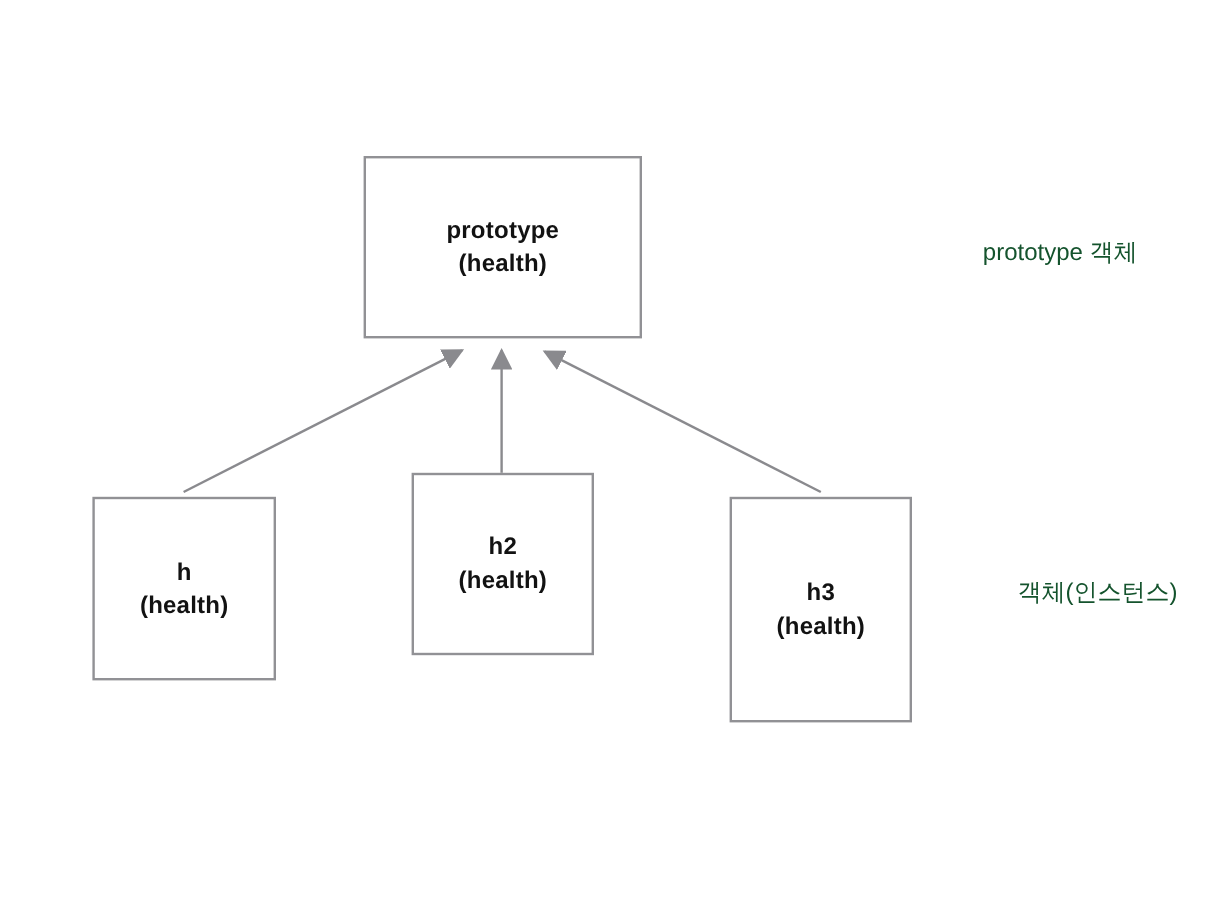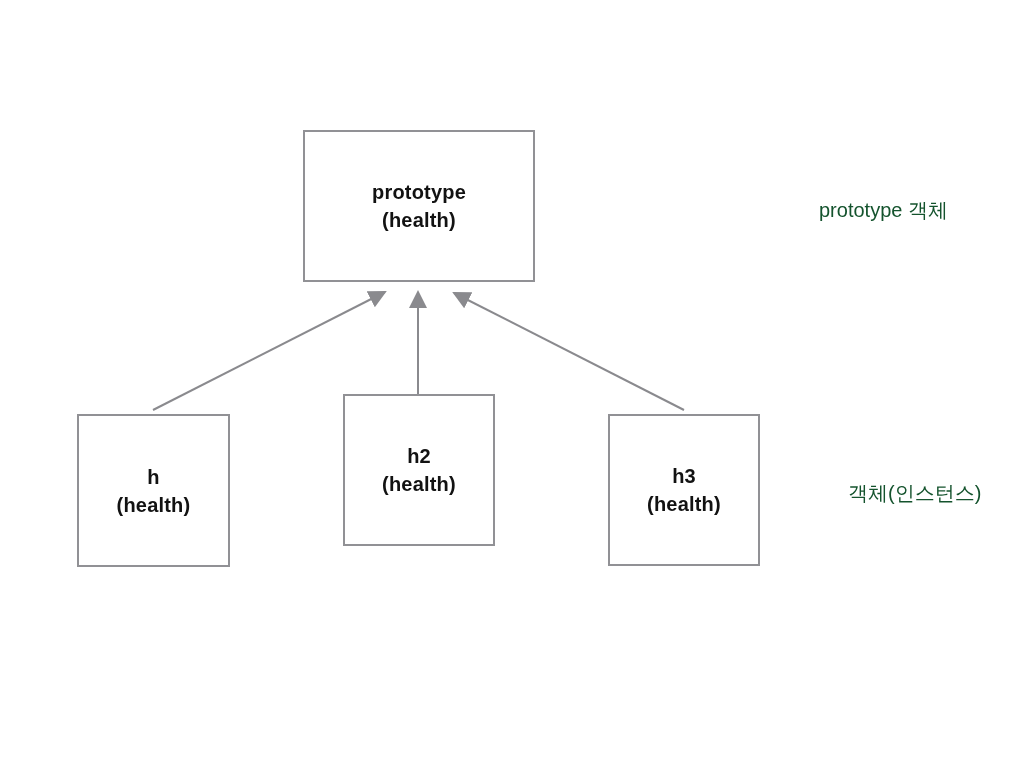--- a/index.html
+++ b/index.html
@@ -43,21 +43,21 @@
   #node-h {
     left: 77px; top: 414px;
     width: 153px; height: 153px;
   }
   #node-h2 {
     left: 343px; top: 394px;
     width: 152px; height: 152px;
   }
   #node-h3 {
     left: 608px; top: 414px;
-    width: 152px; height: 152px;
+    width: 152px; height: 188px;
   }
   .annotation {
     position: absolute;
     font-size: 20px;
     color: #14532d;
     white-space: nowrap;
   }
   #annotation-prototype {
     left: 819px; top: 197px;
   }

